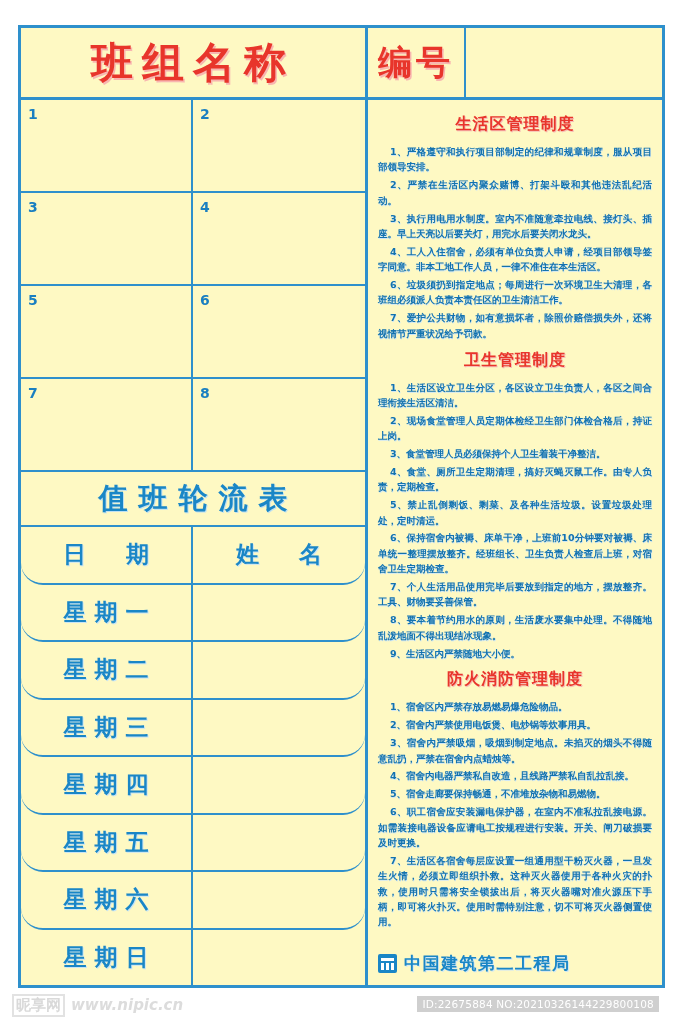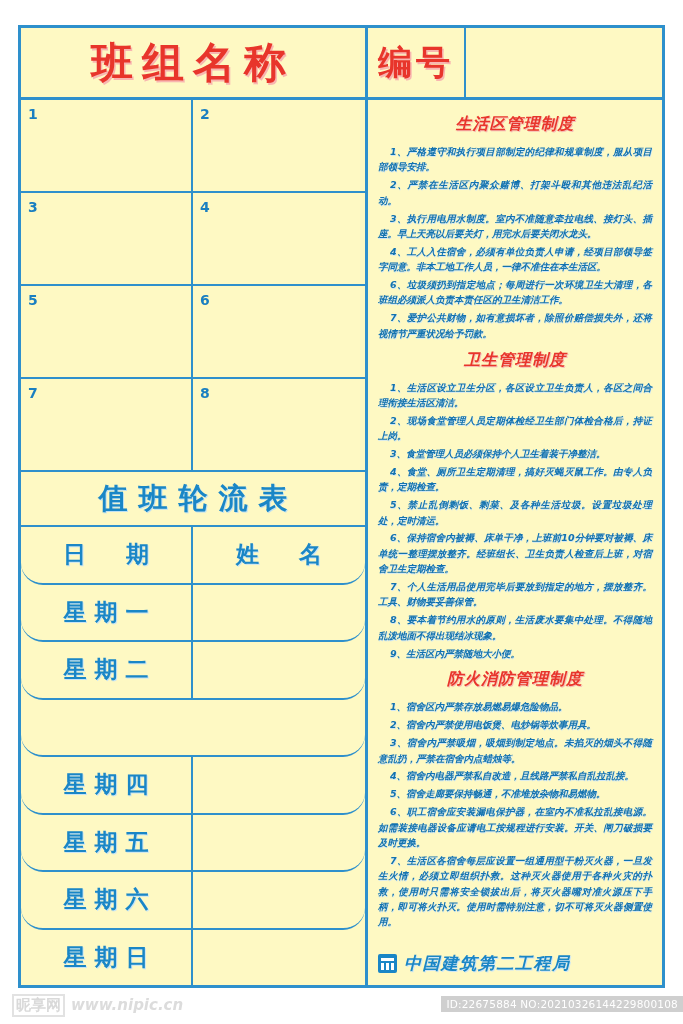--- a/index.html
+++ b/index.html
@@ -168,21 +168,20 @@
   }
   .head-num-blank { flex: 1; }
 
   .rules-area {
     flex: 1;
     box-sizing: border-box;
     padding: 12px 10px 4px 10px;
     display: flex;
     flex-direction: column;
     overflow: hidden;
-    font-style: italic;
   }
 
   .rule-heading {
     text-align: center;
     color: #e8352b;
     font-weight: bold;
     font-size: 16px;
     letter-spacing: 1px;
     margin: 6px 0 9px 0;
     text-shadow: 1px 1px 0 #f7bdb7;
@@ -267,21 +266,21 @@
     line-height: 1.25;
   }
   .wm-url {
     color: #dcdcdc;
     font-style: italic;
     font-weight: bold;
     font-size: 15px;
   }
   .wm-id {
     position: absolute;
-    right: 0;
+    right: 24px;
     top: 6px;
     background: #cfcfcf;
     color: #ffffff;
     font-size: 10.5px;
     padding: 2px 5px;
     letter-spacing: 0.2px;
     white-space: nowrap;
   }
 </style>
 </head>
@@ -346,20 +345,23 @@
       </div>
       <div class="roster-row">
         <div class="rcell-day">
           <span>星期二</span>
         </div>
         <div class="rcell-name">
           <span></span>
         </div>
       </div>
       <div class="roster-row">
+        <div class="rcell-day">
+          <span>星期三</span>
+        </div>
         <div class="rcell-name">
           <span></span>
         </div>
       </div>
       <div class="roster-row">
         <div class="rcell-day">
           <span>星期四</span>
         </div>
         <div class="rcell-name">
           <span></span>

